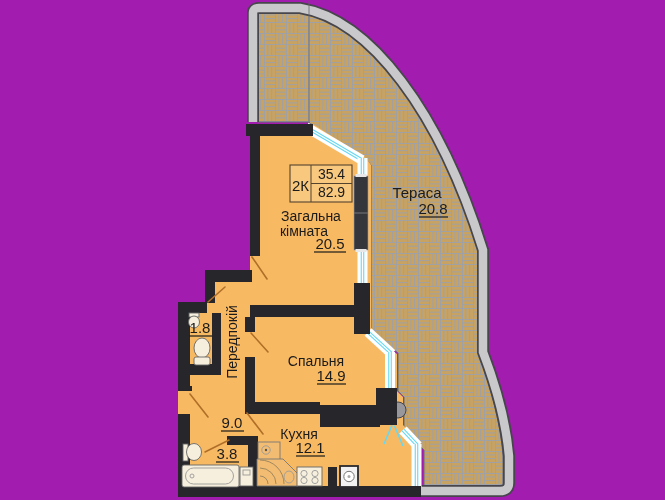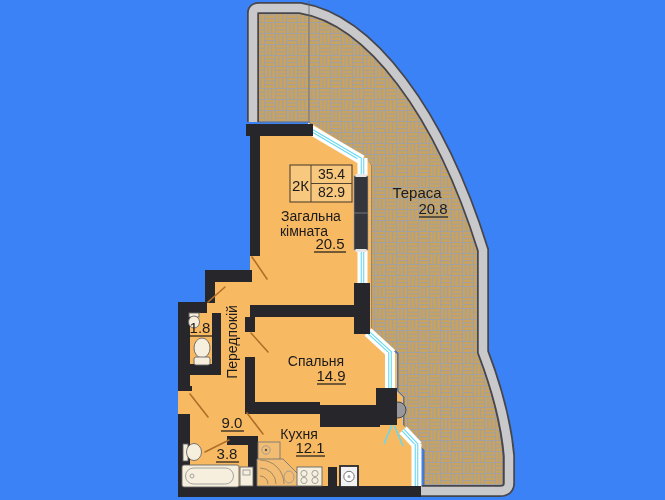--- a/index.html
+++ b/index.html
@@ -1,16 +1,16 @@
 <!DOCTYPE html>
 <html><head>
 <meta charset="utf-8">
 <style>
   html,body{margin:0;padding:0;background:#ffffff;}
-  .stage{position:relative;width:665px;height:500px;background:#3b82f6;overflow:hidden;
+  .stage{position:relative;width:665px;height:500px;background:#a21caf;overflow:hidden;
          font-family:"Liberation Sans", sans-serif;}
   svg{display:block;}
   
   .band-edge{fill:none;stroke:#46464c;stroke-width:12;}
   .band-core{fill:none;stroke:#c9c9cb;stroke-width:8.5;}
   .paving{stroke:#6a6a72;stroke-width:1;}
   
   .floor{fill:#f8b963;}
   .wall{fill:#26262b;}
   

